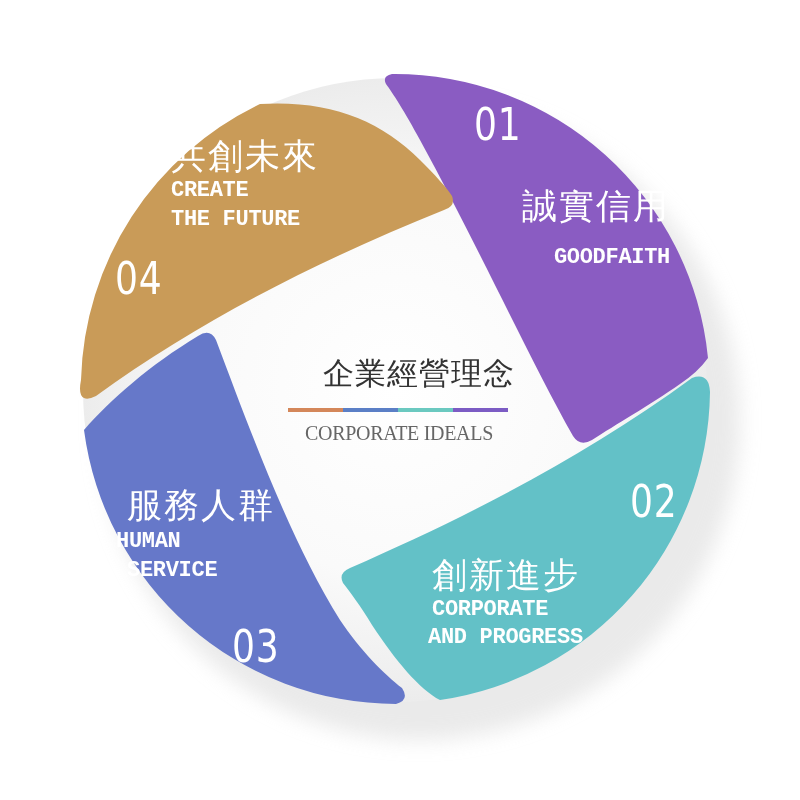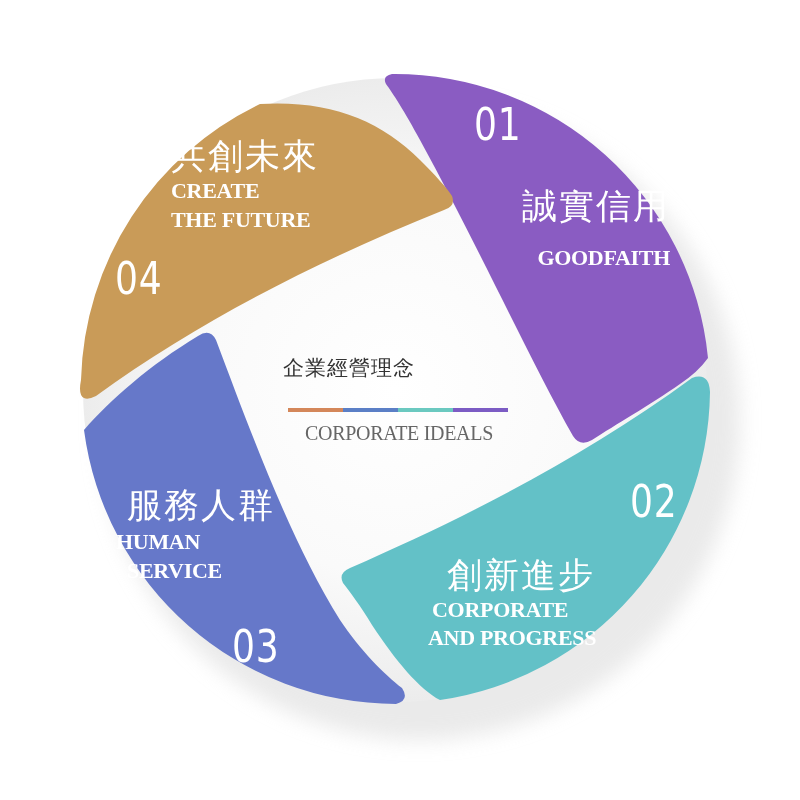--- a/index.html
+++ b/index.html
@@ -2,24 +2,24 @@
 <html><head>
 <meta charset="utf-8">
 <style>
   html, body { margin:0; padding:0; }
   body { width:800px; height:800px; background:#ffffff; position:relative; overflow:hidden;
          font-family:"Liberation Sans", "DejaVu Sans", sans-serif; }
   #diagram { position:absolute; left:0; top:0; width:800px; height:800px; }
   .lbl { position:absolute; color:#ffffff; white-space:nowrap; }
   .num { font-family:"DejaVu Sans", sans-serif; font-size:44px; font-weight:400; letter-spacing:1px; transform:scaleX(0.82); transform-origin:left top; line-height:1; }
   .zh { font-family:Liberation Sans, sans-serif; font-size:35px; letter-spacing:2px; line-height:1; }
-  .en { font-family:Liberation Serif, serif; font-size:22px; font-weight:700; line-height:27px; letter-spacing:-0.3px; }
+  .en { font-family:Liberation Mono, monospace; font-size:22px; font-weight:700; line-height:27px; letter-spacing:-0.3px; }
   .right { text-align:right; }
-  #center-title { position:absolute; left:283px; top:358px; width:232px; text-align:left;
-                  font-family:"DejaVu Sans", sans-serif; font-size:21px; color:#333333; letter-spacing:1px; line-height:1; }
+  #center-title { position:absolute; left:283px; top:358px; width:232px; text-align:right;
+                  font-family:"DejaVu Sans", sans-serif; font-size:31px; color:#333333; letter-spacing:1px; line-height:1; }
   #center-bar { position:absolute; left:288px; top:408px; width:220px; height:4px; display:flex; }
   #center-bar span { flex:1; height:4px; }
   #center-sub { position:absolute; left:283px; top:422px; width:232px; text-align:center;
                 font-family:Liberation Serif, serif; font-size:20px; color:#666666; letter-spacing:-0.3px; }
 </style>
 </head>
 <body>
 
 <svg id="diagram" viewBox="0 0 800 800">
   <defs>
@@ -73,21 +73,21 @@
            Q 456,206 444,210
            C 320,260 200,320 96,396
            Q 88,400 84,398 Z" fill="#c99b58"></path>
 </svg>
 
 <div class="lbl num" style="left:474px; top:103px;">01</div>
 <div class="lbl zh right" style="left:470px; top:188px; width:200px;">誠實信用</div>
 <div class="lbl en right" style="left:470px; top:244px; width:200px;">GOODFAITH</div>
 
 <div class="lbl num" style="left:630px; top:480px;">02</div>
-<div class="lbl zh" style="left:432px; top:557px;margin-left:15px;">創新進步</div>
+<div class="lbl zh" style="left:432px; top:557px;">創新進步</div>
 <div class="lbl en" style="left:432px; top:596px;">CORPORATE</div>
 <div class="lbl en" style="left:428px; top:624px;">AND PROGRESS</div>
 
 <div class="lbl zh" style="left:127px; top:487px;">服務人群</div>
 <div class="lbl en" style="left:116px; top:528px;text-align:center;">HUMAN</div>
 <div class="lbl en" style="left:127px; top:557px;">SERVICE</div>
 <div class="lbl num" style="left:232px; top:625px;">03</div>
 
 <div class="lbl zh" style="left:171px; top:138px;">共創未來</div>
 <div class="lbl en" style="left:171px; top:177px;">CREATE</div>

